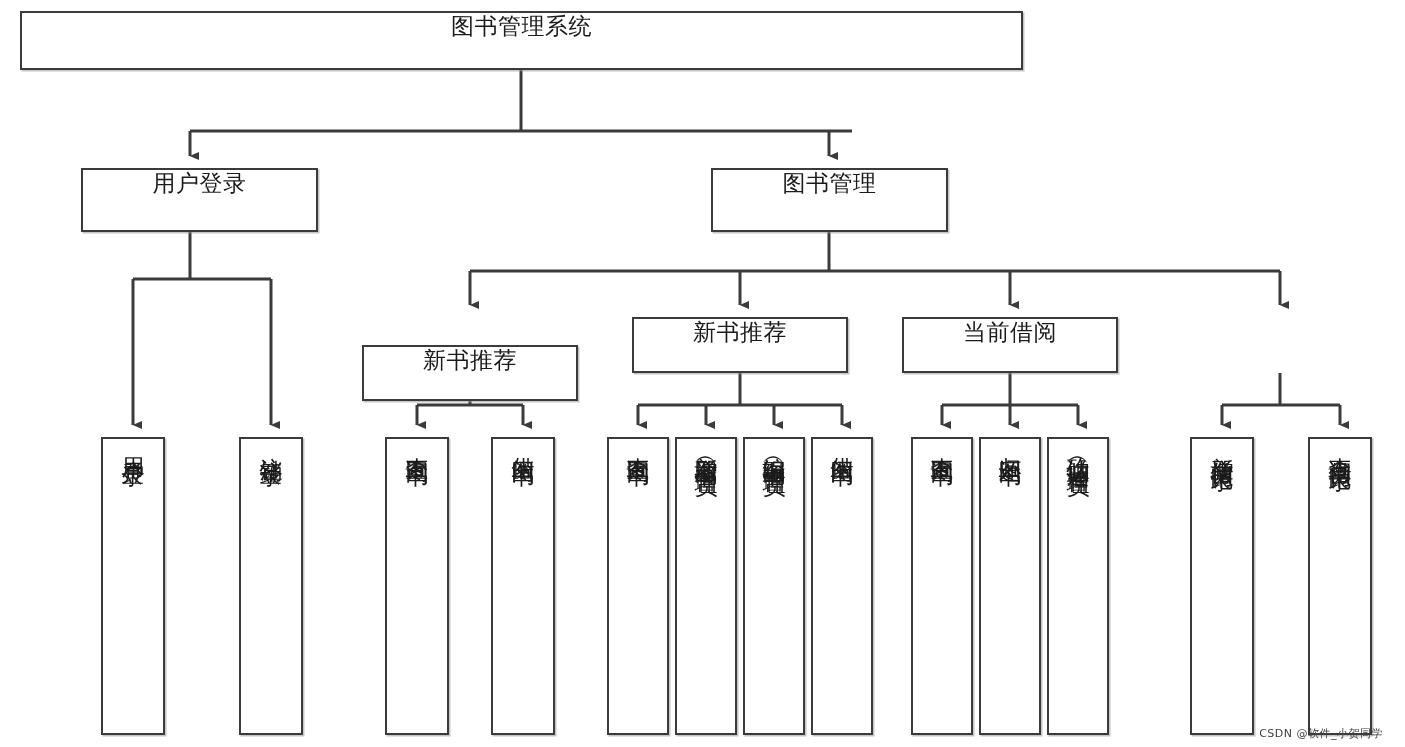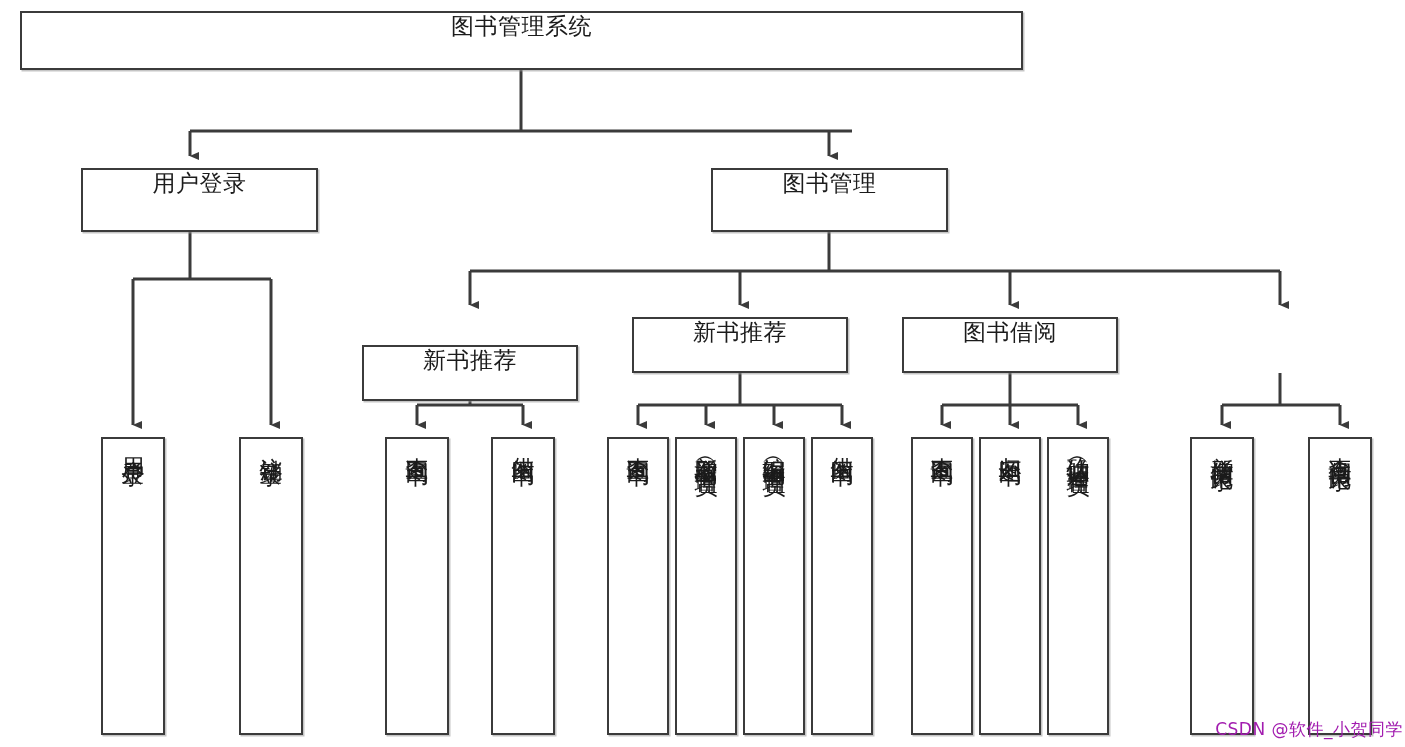--- a/index.html
+++ b/index.html
@@ -48,24 +48,24 @@
   }
   .node.vertical .label {
     font-size: 23px;
     writing-mode: vertical-rl;
     text-orientation: upright;
     letter-spacing: 2.5px;
     white-space: nowrap;
   }
   #watermark {
     position: absolute;
-    right: 2px;
+    right: 22px;
     bottom: 6px;
-    font-size: 17px;
-    color: #a21caf;
+    font-size: 11px;
+    color: #404040;
     letter-spacing: 0.5px;
     user-select: none;
     pointer-events: none;
   }
 </style>
 </head>
 <body>
 
 <div id="diagram-root">
 
@@ -130,21 +130,21 @@
     <span class="label">图书管理</span>
   </div>
 
   <div class="node horizontal" style="left:362px; top:317px; width:216px; height:56px;margin-top:28px;">
     <span class="label">新书推荐</span>
   </div>
   <div class="node horizontal" style="left:632px; top:317px; width:216px; height:56px;">
     <span class="label">新书推荐</span>
   </div>
   <div class="node horizontal" style="left:902px; top:317px; width:216px; height:56px;">
-    <span class="label">图书借阅</span>
+    <span class="label">当前借阅</span>
   </div>
 
   <div class="node vertical" style="left:101px; top:437px; width:64px; height:298px;">
     <span class="label">用户登录</span>
   </div>
   <div class="node vertical" style="left:239px; top:437px; width:64px; height:298px;">
     <span class="label">注销登录</span>
   </div>
 
   <div class="node vertical" style="left:385px; top:437px; width:64px; height:298px;">

